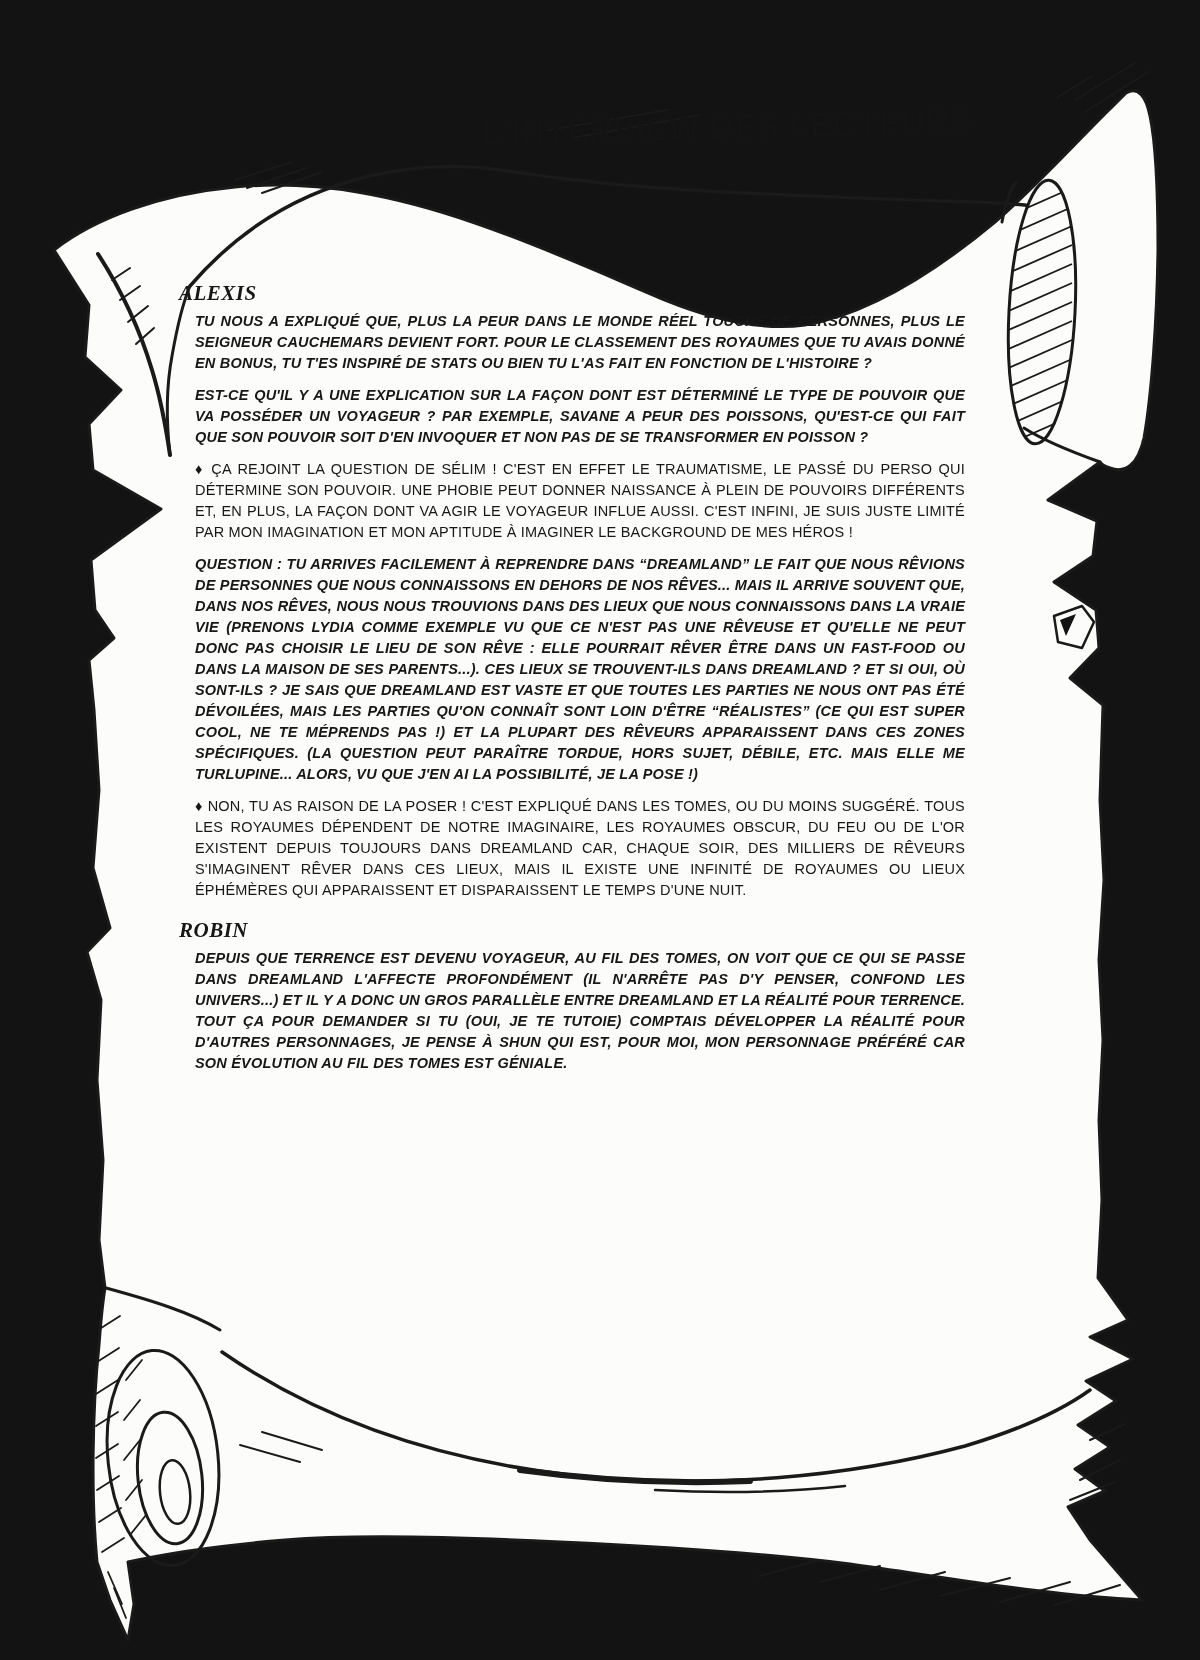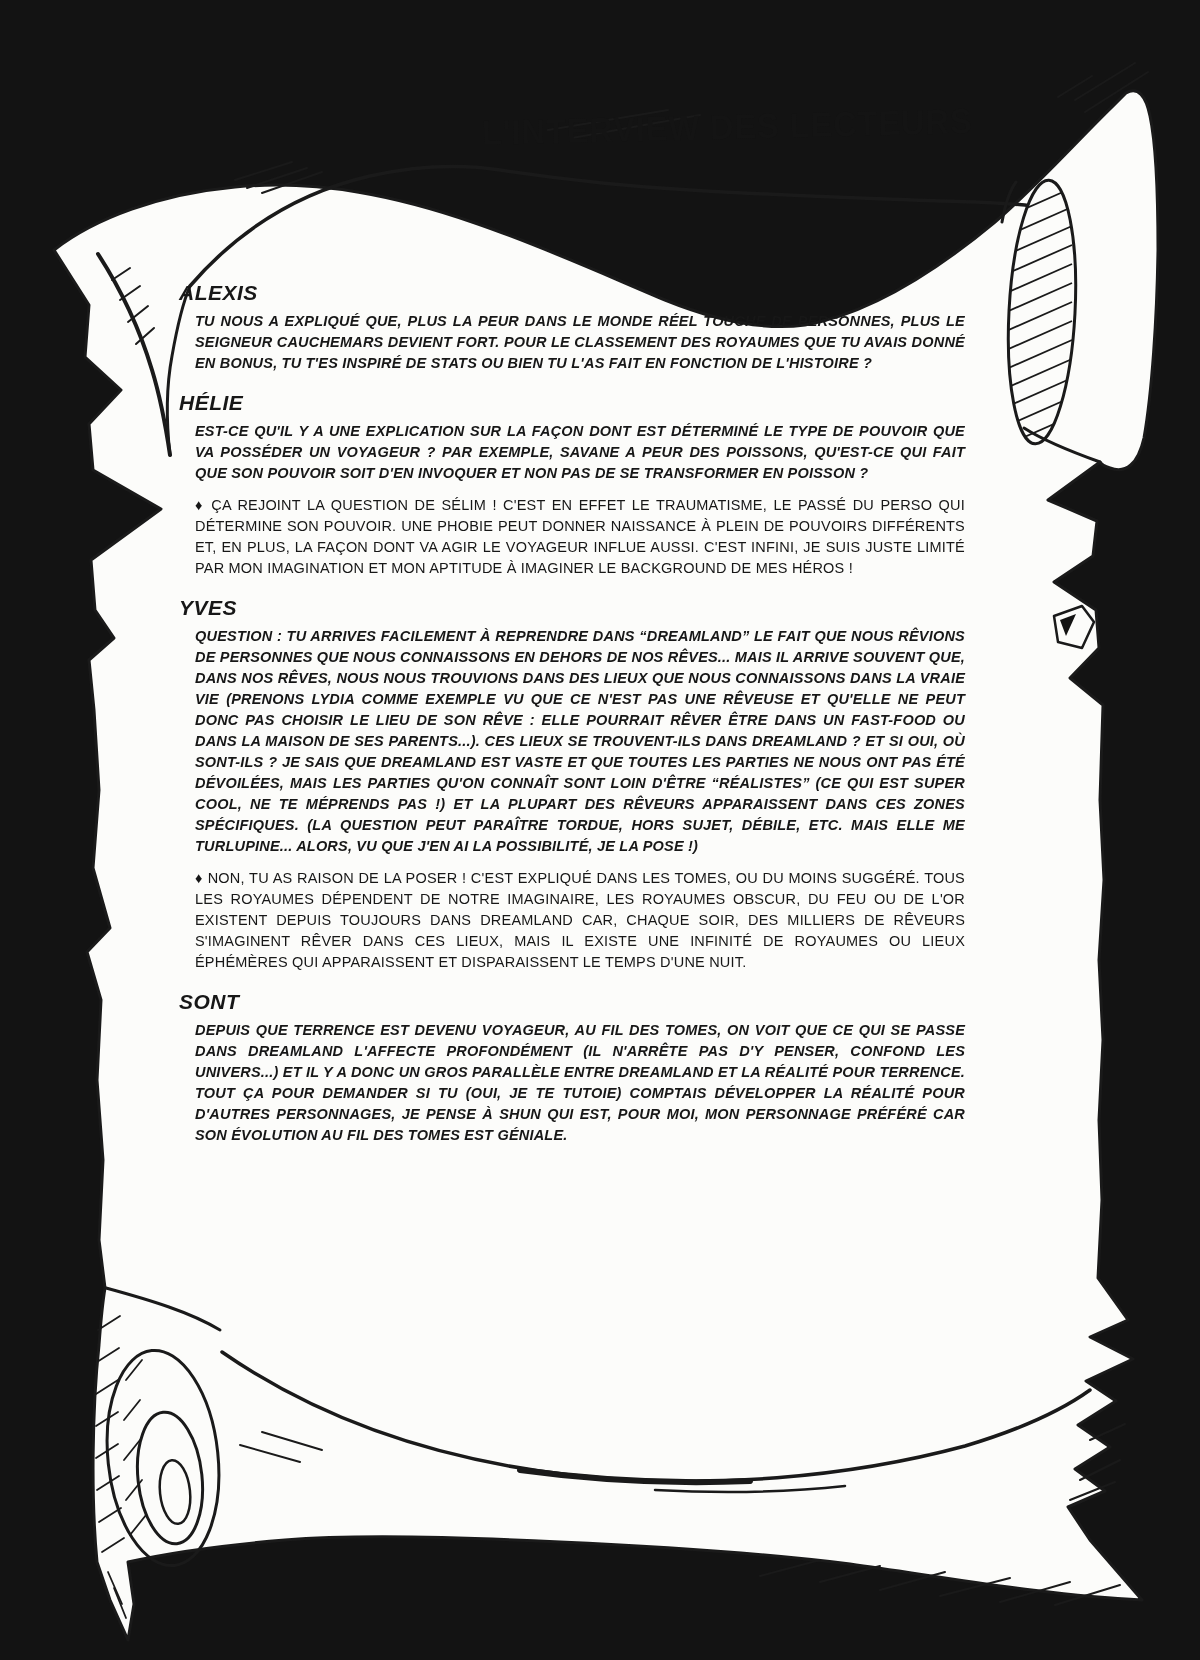--- a/index.html
+++ b/index.html
@@ -21,21 +21,21 @@
     font-weight:700;font-size:35px;letter-spacing:1px;
     color:#141414;white-space:nowrap;
     transform:rotate(-1.4deg) scaleX(.93);
     transform-origin:left center;
   }
   .content{
     position:absolute;left:179px;top:281px;width:786px;
     color:#171717;
   }
   .content h2{
-    font-family:Liberation Sans, sans-serif;
+    font-family:Liberation Serif, serif;
     font-style:italic;font-weight:700;
     font-size:21px;line-height:24px;
     margin:17px 0 6px 0;letter-spacing:.5px;
   }
   .content section:first-child h2{margin-top:0;}
   .content p{
     margin:0 0 11px 16px;
     text-align:justify;
     font-size:14.5px;line-height:21px;letter-spacing:.2px;
   }
@@ -175,30 +175,28 @@
   <div class="page-title">L'INTERVIEW DES LECTEURS</div>
 
   <div class="content">
 
     <section>
       <h2>ALEXIS</h2>
       <p class="q">TU NOUS A EXPLIQUÉ QUE, PLUS LA PEUR DANS LE MONDE RÉEL TOUCHE DE PERSONNES, PLUS LE SEIGNEUR CAUCHEMARS DEVIENT FORT. POUR LE CLASSEMENT DES ROYAUMES QUE TU AVAIS DONNÉ EN BONUS, TU T'ES INSPIRÉ DE STATS OU BIEN TU L'AS FAIT EN FONCTION DE L'HISTOIRE ?</p>
     </section>
 
     <section>
-      <h2>HÉLIE</h2>
       <p class="q">EST-CE QU'IL Y A UNE EXPLICATION SUR LA FAÇON DONT EST DÉTERMINÉ LE TYPE DE POUVOIR QUE VA POSSÉDER UN VOYAGEUR ? PAR EXEMPLE, SAVANE A PEUR DES POISSONS, QU'EST-CE QUI FAIT QUE SON POUVOIR SOIT D'EN INVOQUER ET NON PAS DE SE TRANSFORMER EN POISSON ?</p>
       <p class="a">♦ ÇA REJOINT LA QUESTION DE SÉLIM ! C'EST EN EFFET LE TRAUMATISME, LE PASSÉ DU PERSO QUI DÉTERMINE SON POUVOIR. UNE PHOBIE PEUT DONNER NAISSANCE À PLEIN DE POUVOIRS DIFFÉRENTS ET, EN PLUS, LA FAÇON DONT VA AGIR LE VOYAGEUR INFLUE AUSSI. C'EST INFINI, JE SUIS JUSTE LIMITÉ PAR MON IMAGINATION ET MON APTITUDE À IMAGINER LE BACKGROUND DE MES HÉROS !</p>
     </section>
 
     <section>
-      <h2>YVES</h2>
       <p class="q">QUESTION : TU ARRIVES FACILEMENT À REPRENDRE DANS “DREAMLAND” LE FAIT QUE NOUS RÊVIONS DE PERSONNES QUE NOUS CONNAISSONS EN DEHORS DE NOS RÊVES... MAIS IL ARRIVE SOUVENT QUE, DANS NOS RÊVES, NOUS NOUS TROUVIONS DANS DES LIEUX QUE NOUS CONNAISSONS DANS LA VRAIE VIE (PRENONS LYDIA COMME EXEMPLE VU QUE CE N'EST PAS UNE RÊVEUSE ET QU'ELLE NE PEUT DONC PAS CHOISIR LE LIEU DE SON RÊVE : ELLE POURRAIT RÊVER ÊTRE DANS UN FAST-FOOD OU DANS LA MAISON DE SES PARENTS...). CES LIEUX SE TROUVENT-ILS DANS DREAMLAND ? ET SI OUI, OÙ SONT-ILS ? JE SAIS QUE DREAMLAND EST VASTE ET QUE TOUTES LES PARTIES NE NOUS ONT PAS ÉTÉ DÉVOILÉES, MAIS LES PARTIES QU'ON CONNAÎT SONT LOIN D'ÊTRE “RÉALISTES” (CE QUI EST SUPER COOL, NE TE MÉPRENDS PAS !) ET LA PLUPART DES RÊVEURS APPARAISSENT DANS CES ZONES SPÉCIFIQUES. (LA QUESTION PEUT PARAÎTRE TORDUE, HORS SUJET, DÉBILE, ETC. MAIS ELLE ME TURLUPINE... ALORS, VU QUE J'EN AI LA POSSIBILITÉ, JE LA POSE !)</p>
       <p class="a">♦ NON, TU AS RAISON DE LA POSER ! C'EST EXPLIQUÉ DANS LES TOMES, OU DU MOINS SUGGÉRÉ. TOUS LES ROYAUMES DÉPENDENT DE NOTRE IMAGINAIRE, LES ROYAUMES OBSCUR, DU FEU OU DE L'OR EXISTENT DEPUIS TOUJOURS DANS DREAMLAND CAR, CHAQUE SOIR, DES MILLIERS DE RÊVEURS S'IMAGINENT RÊVER DANS CES LIEUX, MAIS IL EXISTE UNE INFINITÉ DE ROYAUMES OU LIEUX ÉPHÉMÈRES QUI APPARAISSENT ET DISPARAISSENT LE TEMPS D'UNE NUIT.</p>
     </section>
 
     <section>
-      <h2>SONT</h2>
+      <h2>ROBIN</h2>
       <p class="q">DEPUIS QUE TERRENCE EST DEVENU VOYAGEUR, AU FIL DES TOMES, ON VOIT QUE CE QUI SE PASSE DANS DREAMLAND L'AFFECTE PROFONDÉMENT (IL N'ARRÊTE PAS D'Y PENSER, CONFOND LES UNIVERS...) ET IL Y A DONC UN GROS PARALLÈLE ENTRE DREAMLAND ET LA RÉALITÉ POUR TERRENCE. TOUT ÇA POUR DEMANDER SI TU (OUI, JE TE TUTOIE) COMPTAIS DÉVELOPPER LA RÉALITÉ POUR D'AUTRES PERSONNAGES, JE PENSE À SHUN QUI EST, POUR MOI, MON PERSONNAGE PRÉFÉRÉ CAR SON ÉVOLUTION AU FIL DES TOMES EST GÉNIALE.</p>
     </section>
 
   </div>
 </div>
 
 </body></html>

